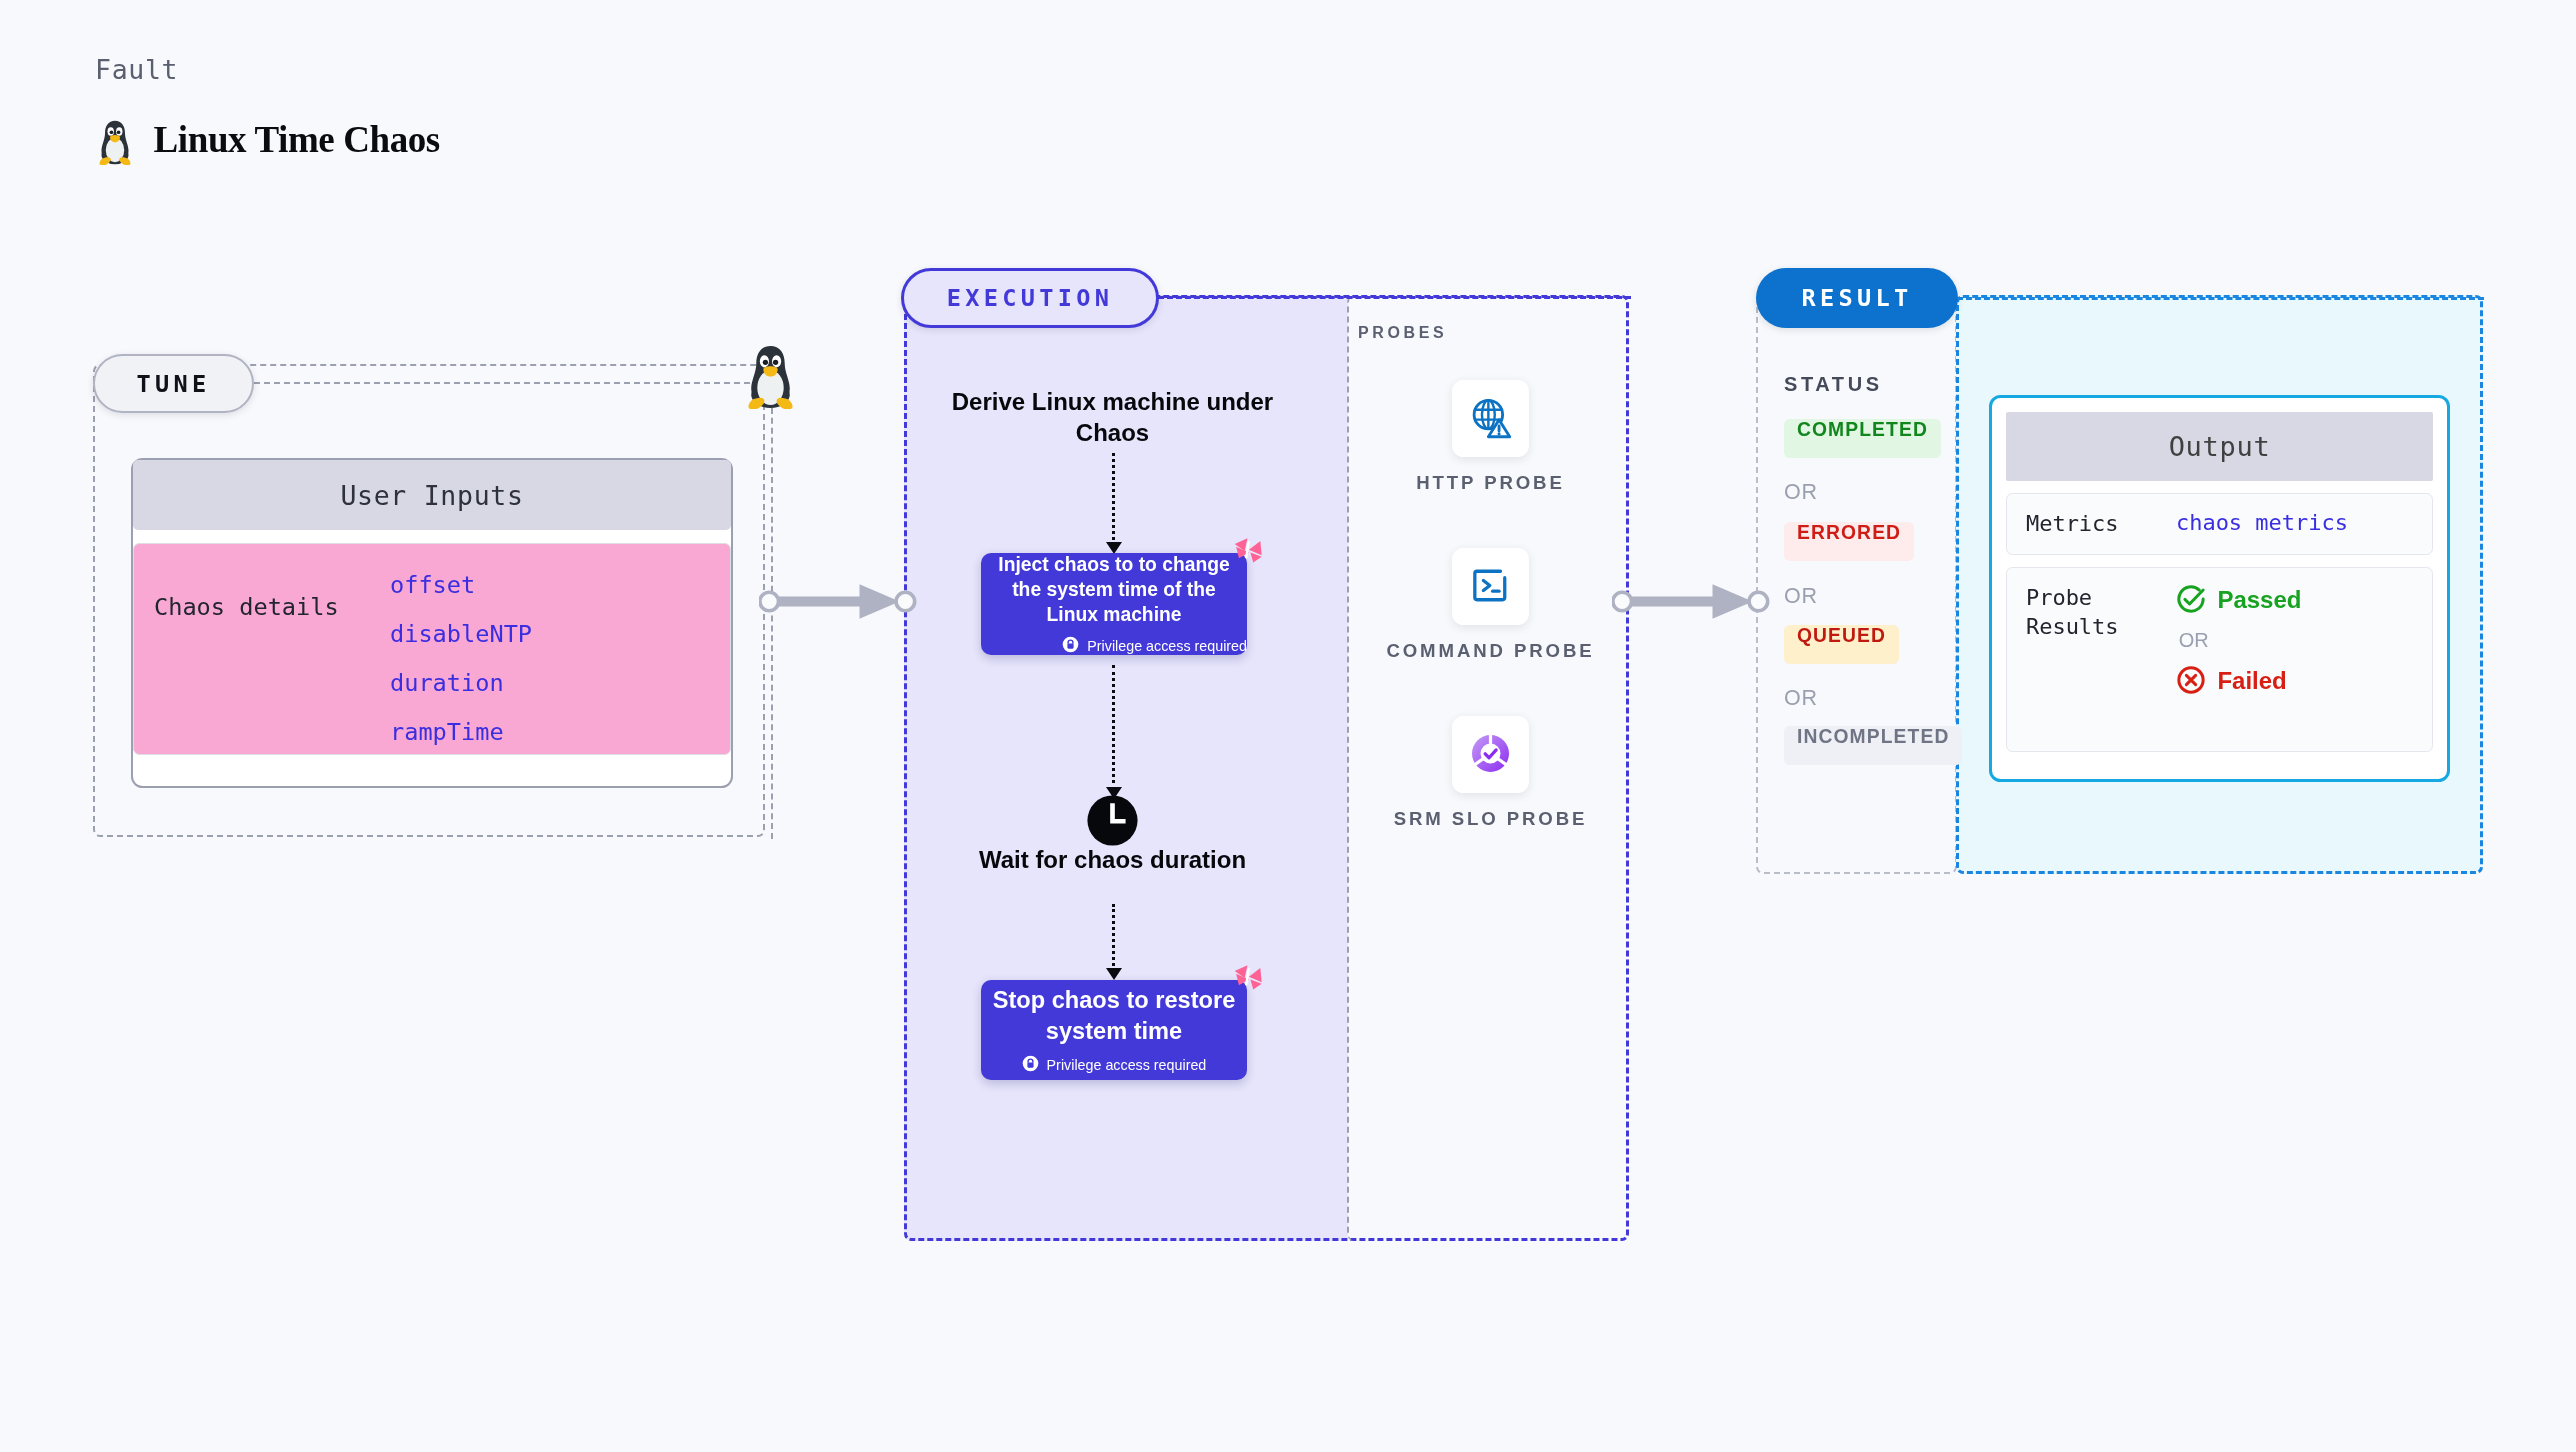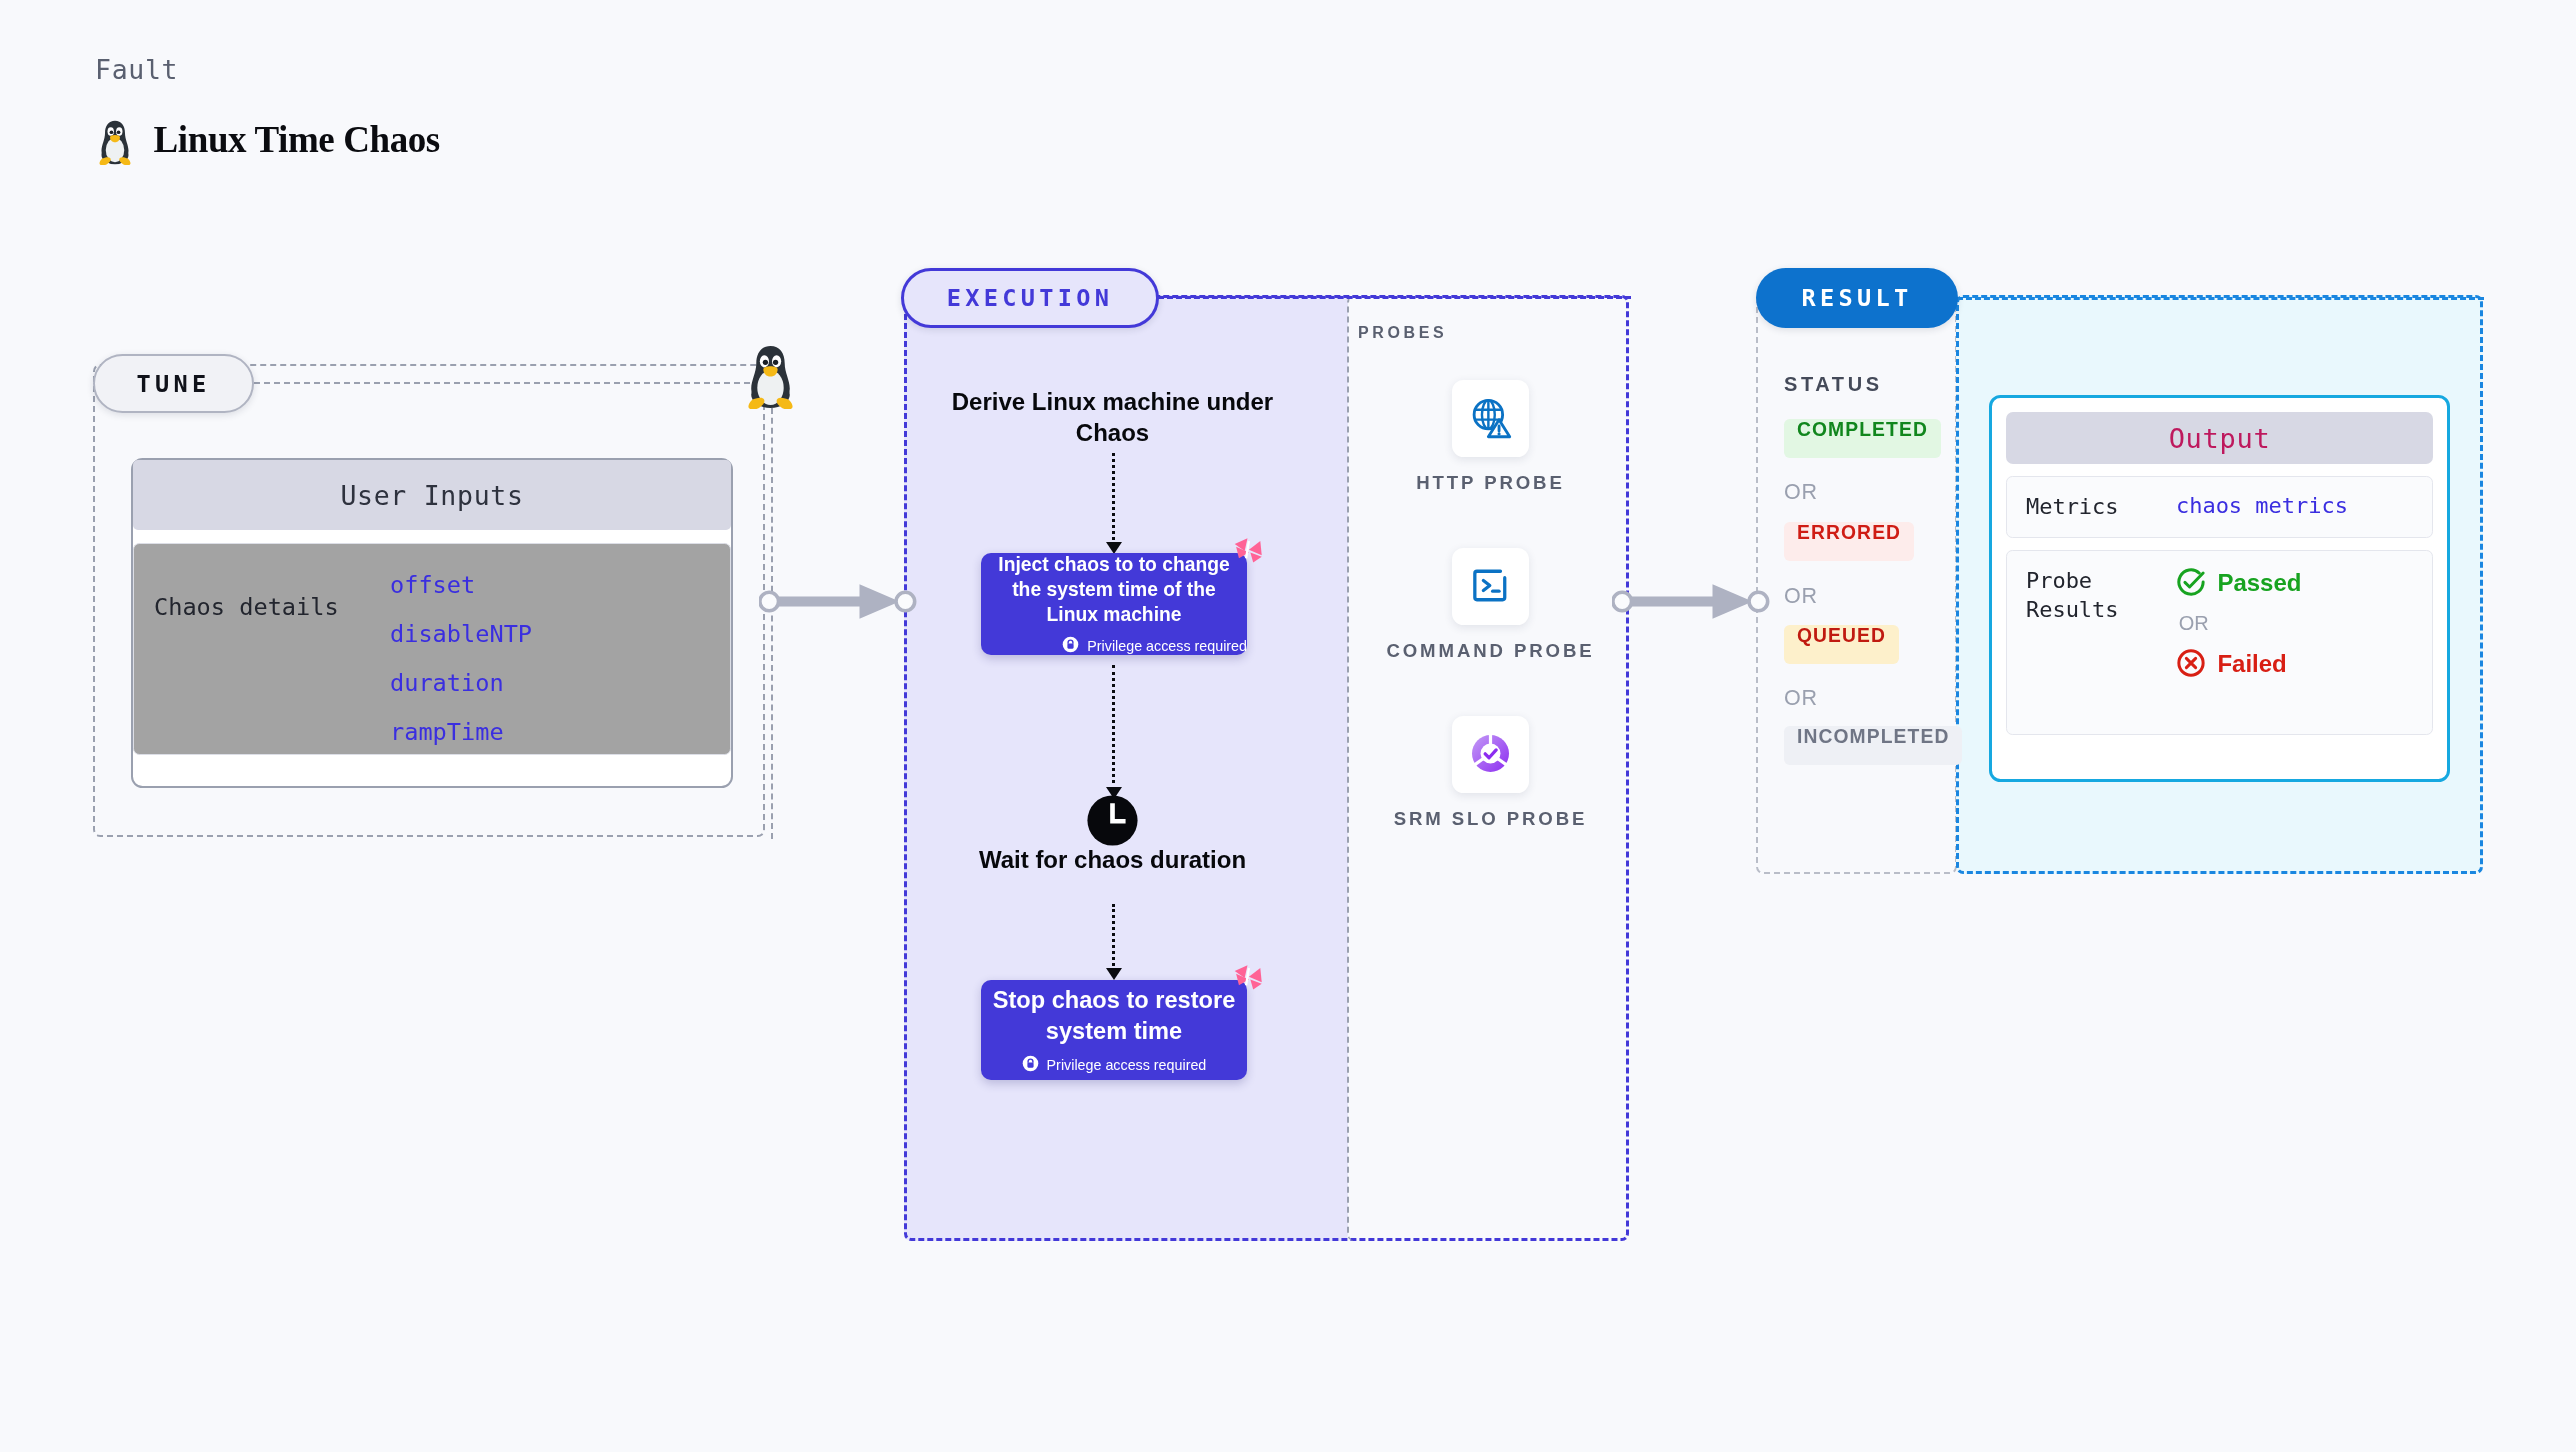--- a/index.html
+++ b/index.html
@@ -115,21 +115,21 @@
     background: #ffffff; border: 2.9px solid #9aa0af; border-radius: 11.5px;
   }
   #user-inputs-header {
     height: 70px; background: #d7d8e4; border-radius: 5px;
     display: flex; align-items: center; justify-content: center;
     font-family: "DejaVu Sans Mono", monospace;
     font-size: 26.5px; color: #2e323e; letter-spacing: 0.7px;
   }
   #user-inputs-body {
     margin-top: 13px; height: 212px;
-    background: #a3a3a3; border: 1.4px solid #dcdee6; border-radius: 6.4px;
+    background: #f9a8d4; border: 1.4px solid #dcdee6; border-radius: 6.4px;
     display: flex; padding: 17px 20px;
   }
   #chaos-details-label {
     font-family: "DejaVu Sans Mono", monospace;
     font-size: 23.6px; color: #22252e; white-space: nowrap;
     padding-top: 31.5px; width: 236px;
   }
   #chaos-params { display: flex; flex-direction: column; gap: 21px; padding-top: 10px; }
   .param {
     font-family: "DejaVu Sans Mono", monospace;
@@ -223,24 +223,24 @@
   #or-3 { left: 1784px; top: 686px; }
   #badge-incompleted { left: 1784px; top: 726px; background: #eef0f5; color: #6f7585; }
 
   
   #output-card {
     position: absolute; left: 1989px; top: 395px; width: 461px; height: 387px;
     background: #ffffff; border: 3.6px solid #16a8e0; border-radius: 11.5px;
     padding: 14.3px;
   }
   #output-header {
-    height: 52px; background: #d7d8e4; border-radius: 7px;
+    height: 69px; background: #d7d8e4; border-radius: 2px;
     display: flex; align-items: center; justify-content: center;
     font-family: "DejaVu Sans Mono", monospace;
-    font-size: 27px; color: #be185d; letter-spacing: 0.7px;
+    font-size: 27px; color: #404040; letter-spacing: 0.7px;
   }
   .output-row {
     margin-top: 12px; background: #fafbfd;
     border: 1.4px solid #e4e6ed; border-radius: 6.4px;
     display: flex; padding: 15.8px 18.6px;
   }
   .output-key {
     font-family: "DejaVu Sans Mono", monospace;
     font-size: 22px; color: #22252e; width: 150px; line-height: 1.3;
   }

